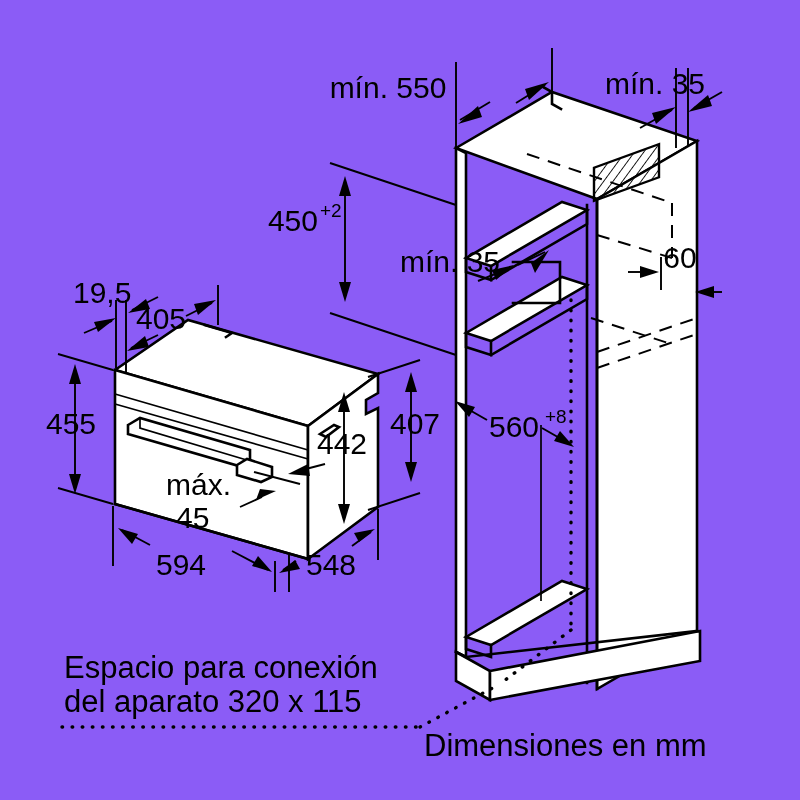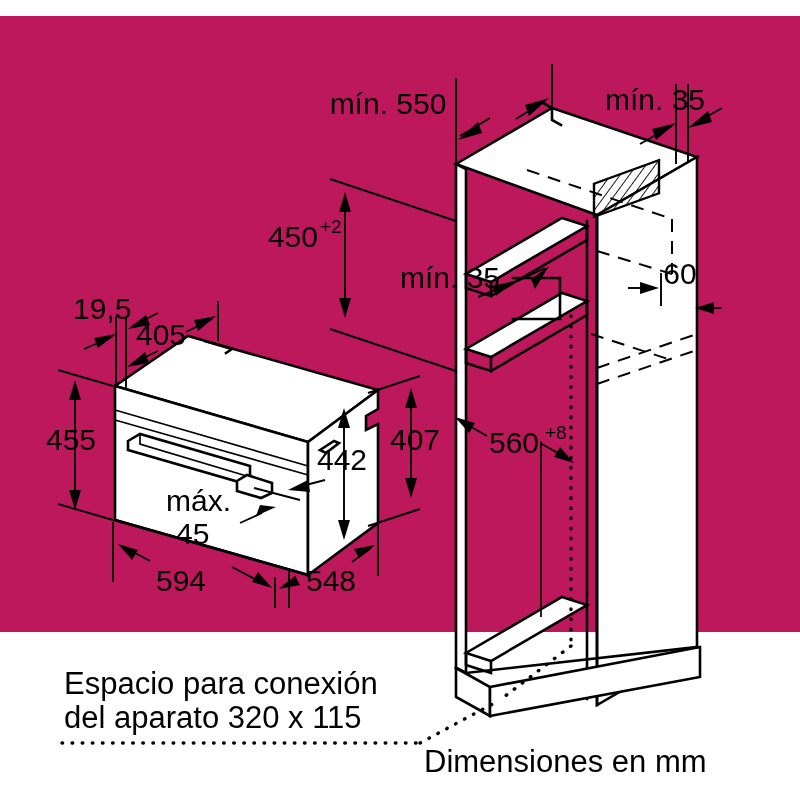--- a/index.html
+++ b/index.html
@@ -9,23 +9,22 @@
   }
   body {
     width: 800px;
     height: 800px;
     font-family: "Liberation Sans", sans-serif;
     overflow: hidden;
   }
   #diagram-root {
     position: relative;
     width: 800px;
-    height: 616px;
-    background: #be185d;
-    margin-top: 16px;
+    height: 800px;
+    background: #8b5cf6;
   }
   svg.diagram {
     display: block;
     width: 800px;
     height: 800px;
   }
   .ln {
     fill: none;
     stroke: #000000;
     stroke-width: 2.6;

